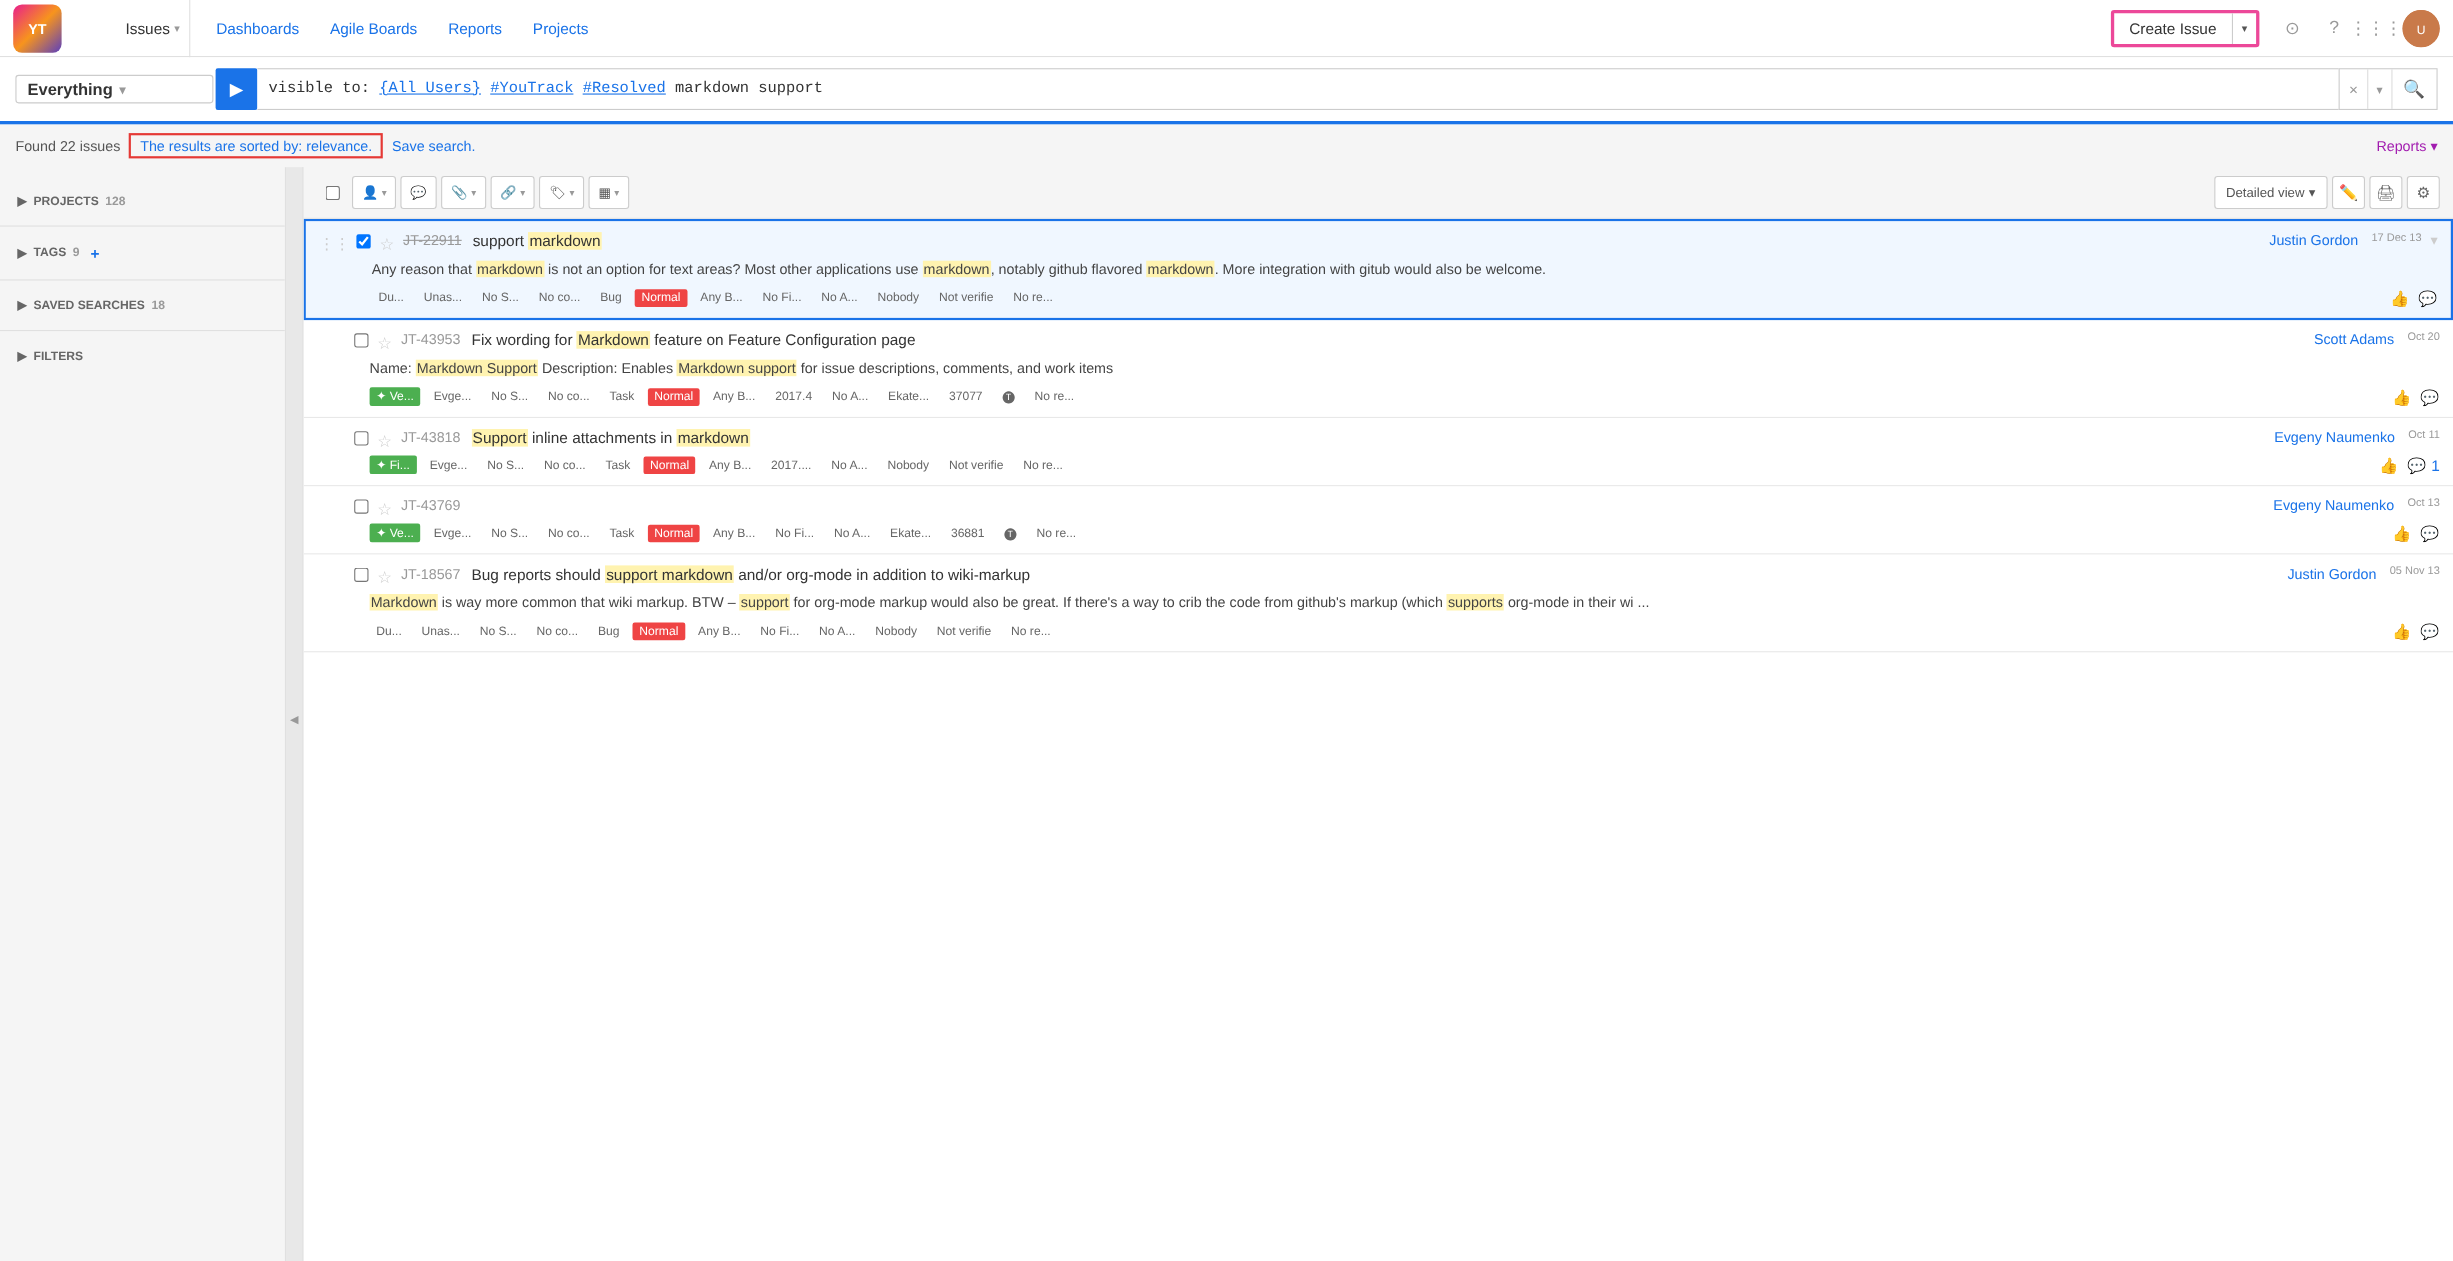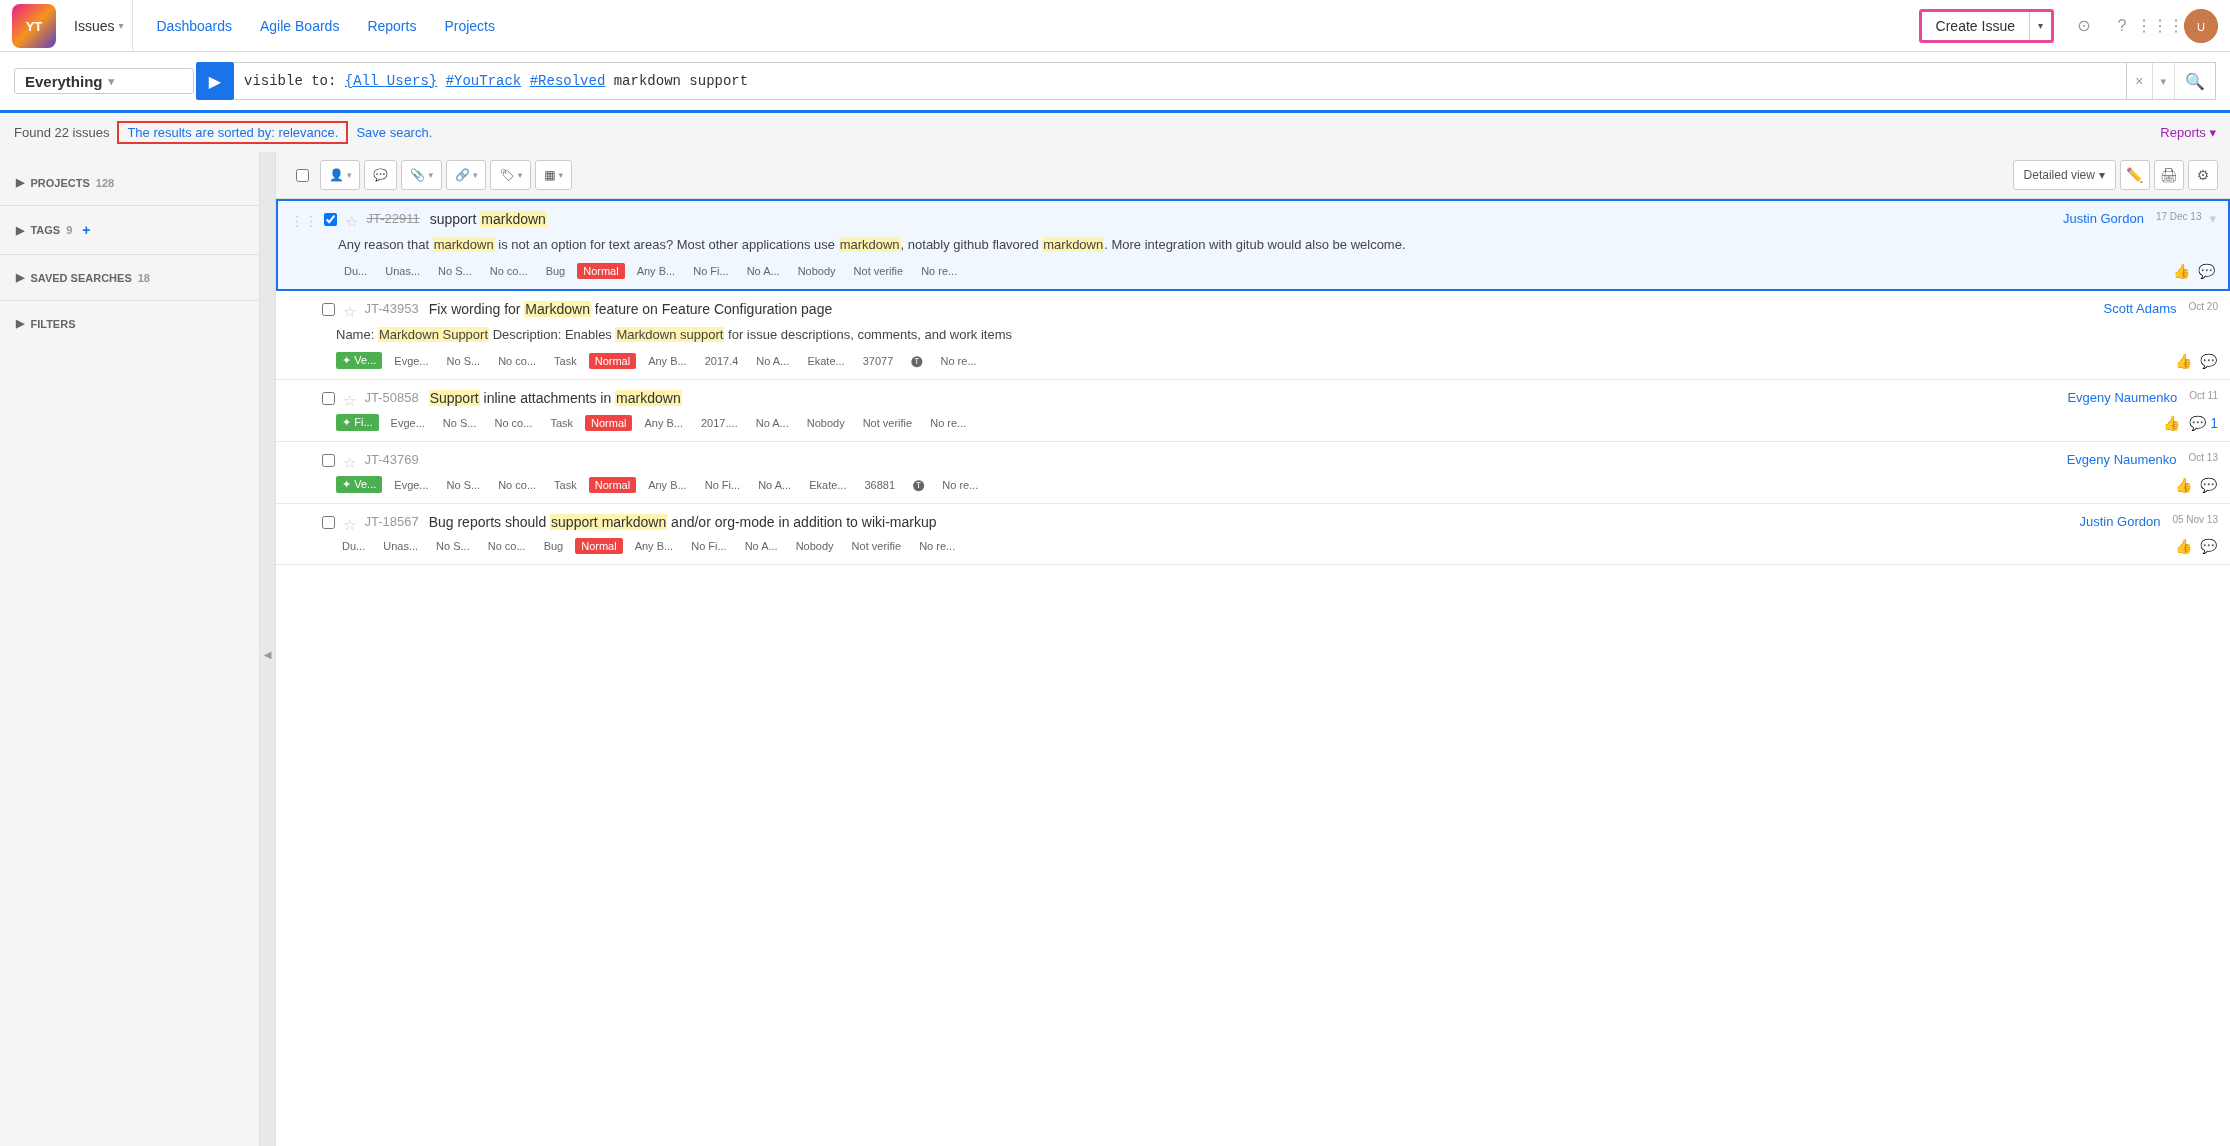--- a/index.html
+++ b/index.html
@@ -26,21 +26,21 @@
     }
     .nav-item {
       display: flex; align-items: center;
       padding: 0 8px;
       height: 52px;
       cursor: pointer;
       color: #555;
       font-size: 14px;
       border-right: 1px solid #e0e0e0;
     }
-    .nav-item.issues { color: #333; font-weight: 500; }
+    .nav-item.issues { color: #333; font-weight: 500; margin-left: 40px; }
     .nav-item .dropdown-arrow { font-size: 10px; margin-left: 4px; color: #999; }
     .nav-link { color: #1a73e8; text-decoration: none; font-size: 14px; padding: 0 14px; cursor: pointer; }
     .nav-spacer { flex: 1; }
     .create-issue-btn {
       display: flex; align-items: center;
       background: #fff;
       border: 3px solid #ec4899;
       border-radius: 3px;
       height: 34px;
       cursor: pointer;
@@ -453,21 +453,21 @@
             <span class="meta-action-btn">💬</span>
           </div>
         </div>
       </div>
 
       <div class="issue-row">
         <div class="issue-header">
           <span class="issue-drag" style="visibility:hidden">⋮⋮</span>
           <input type="checkbox" class="issue-check" style="">
           <span class="issue-star">☆</span>
-          <span class="issue-id" style="text-decoration:none">JT-50858</span>
+          <span class="issue-id" style="text-decoration:none">JT-43818</span>
           <span class="issue-title">
             <span class="highlight">Support</span> inline attachments in <span class="highlight">markdown</span>
           </span>
           <span class="issue-author">Evgeny Naumenko</span>
           <span class="issue-date">Oct 11</span>
         </div>
         <div class="issue-meta-row">
           <span class="meta-tag green">✦ Fi...</span>
           <span class="meta-tag">Evge...</span>
           <span class="meta-tag">No S...</span>
@@ -522,20 +522,23 @@
           <span class="issue-drag" style="visibility:hidden">⋮⋮</span>
           <input type="checkbox" class="issue-check" style="">
           <span class="issue-star">☆</span>
           <span class="issue-id" style="text-decoration:none">JT-18567</span>
           <span class="issue-title">
             Bug reports should <span class="highlight">support markdown</span> and/or org-mode in addition to wiki-markup
           </span>
           <span class="issue-author">Justin Gordon</span>
           <span class="issue-date">05 Nov 13</span>
         </div>
+        <div class="issue-body">
+          <span class="highlight">Markdown</span> is way more common that wiki markup. BTW – <span class="highlight">support</span> for org-mode markup would also be great. If there's a way to crib the code from github's markup (which <span class="highlight">supports</span> org-mode in their wi ...
+        </div>
         <div class="issue-meta-row">
           <span class="meta-tag">Du...</span>
           <span class="meta-tag">Unas...</span>
           <span class="meta-tag">No S...</span>
           <span class="meta-tag">No co...</span>
           <span class="meta-tag">Bug</span>
           <span class="priority-normal">Normal</span>
           <span class="meta-tag">Any B...</span>
           <span class="meta-tag">No Fi...</span>
           <span class="meta-tag">No A...</span>

